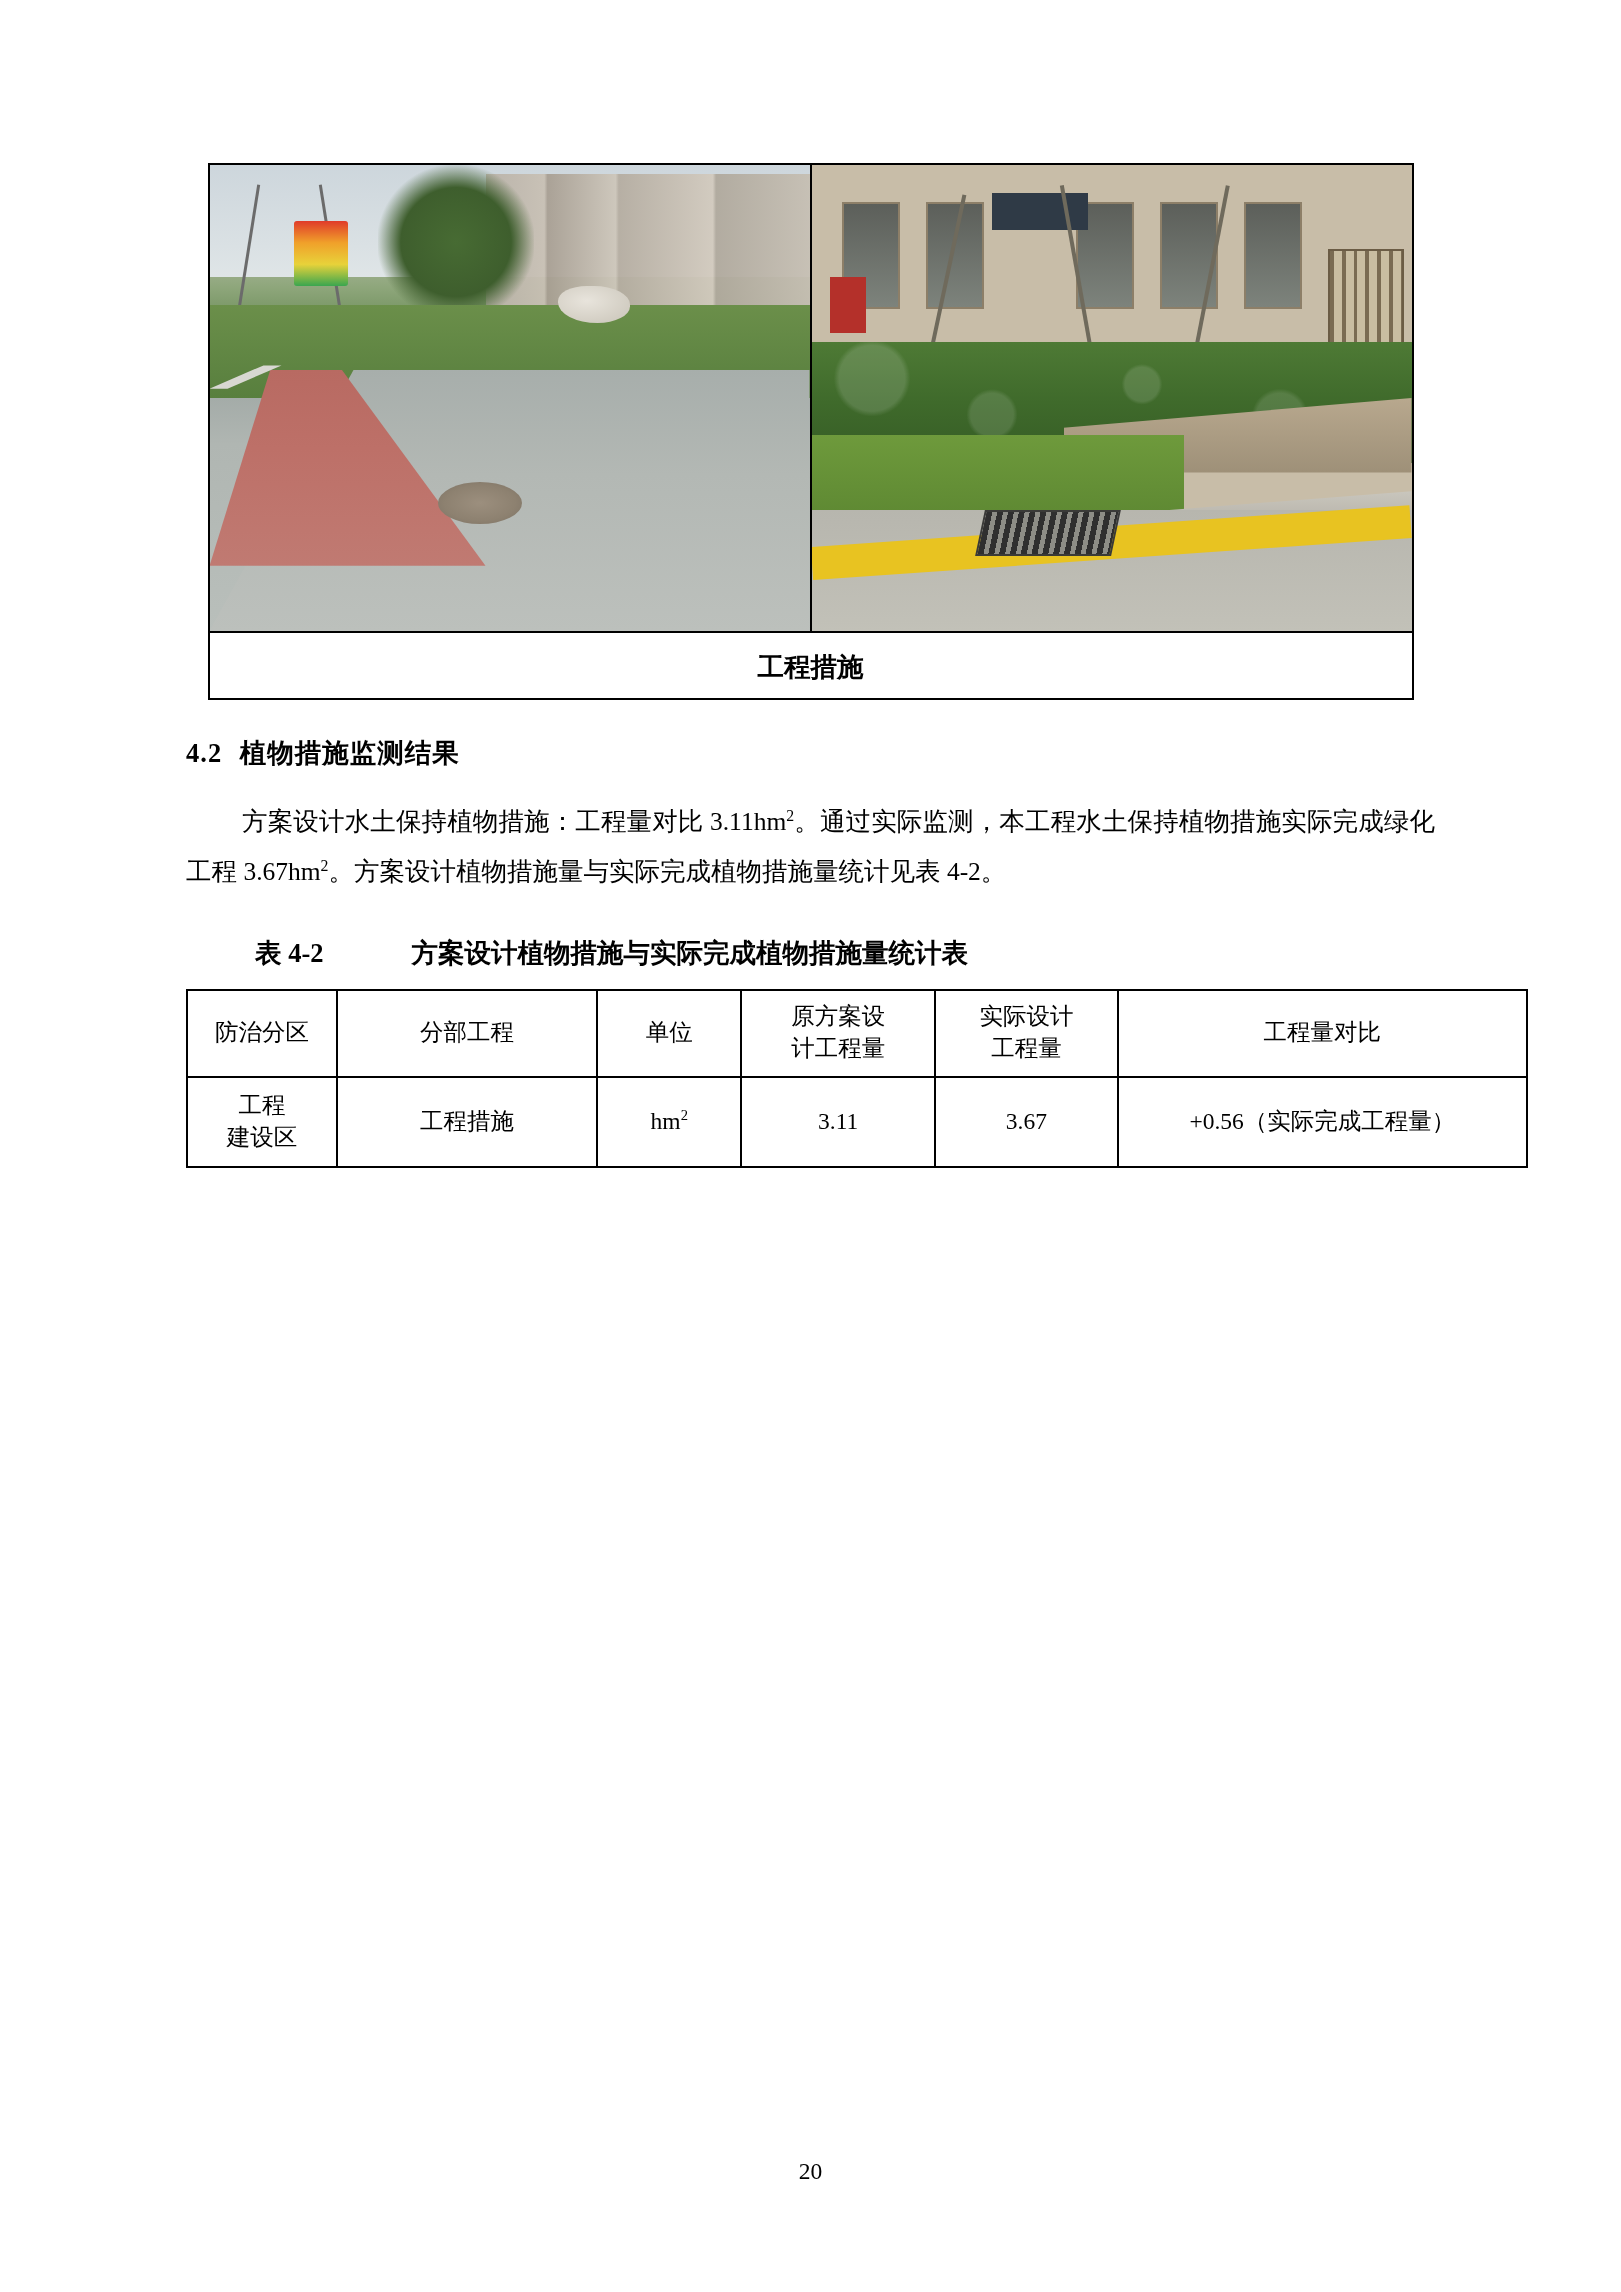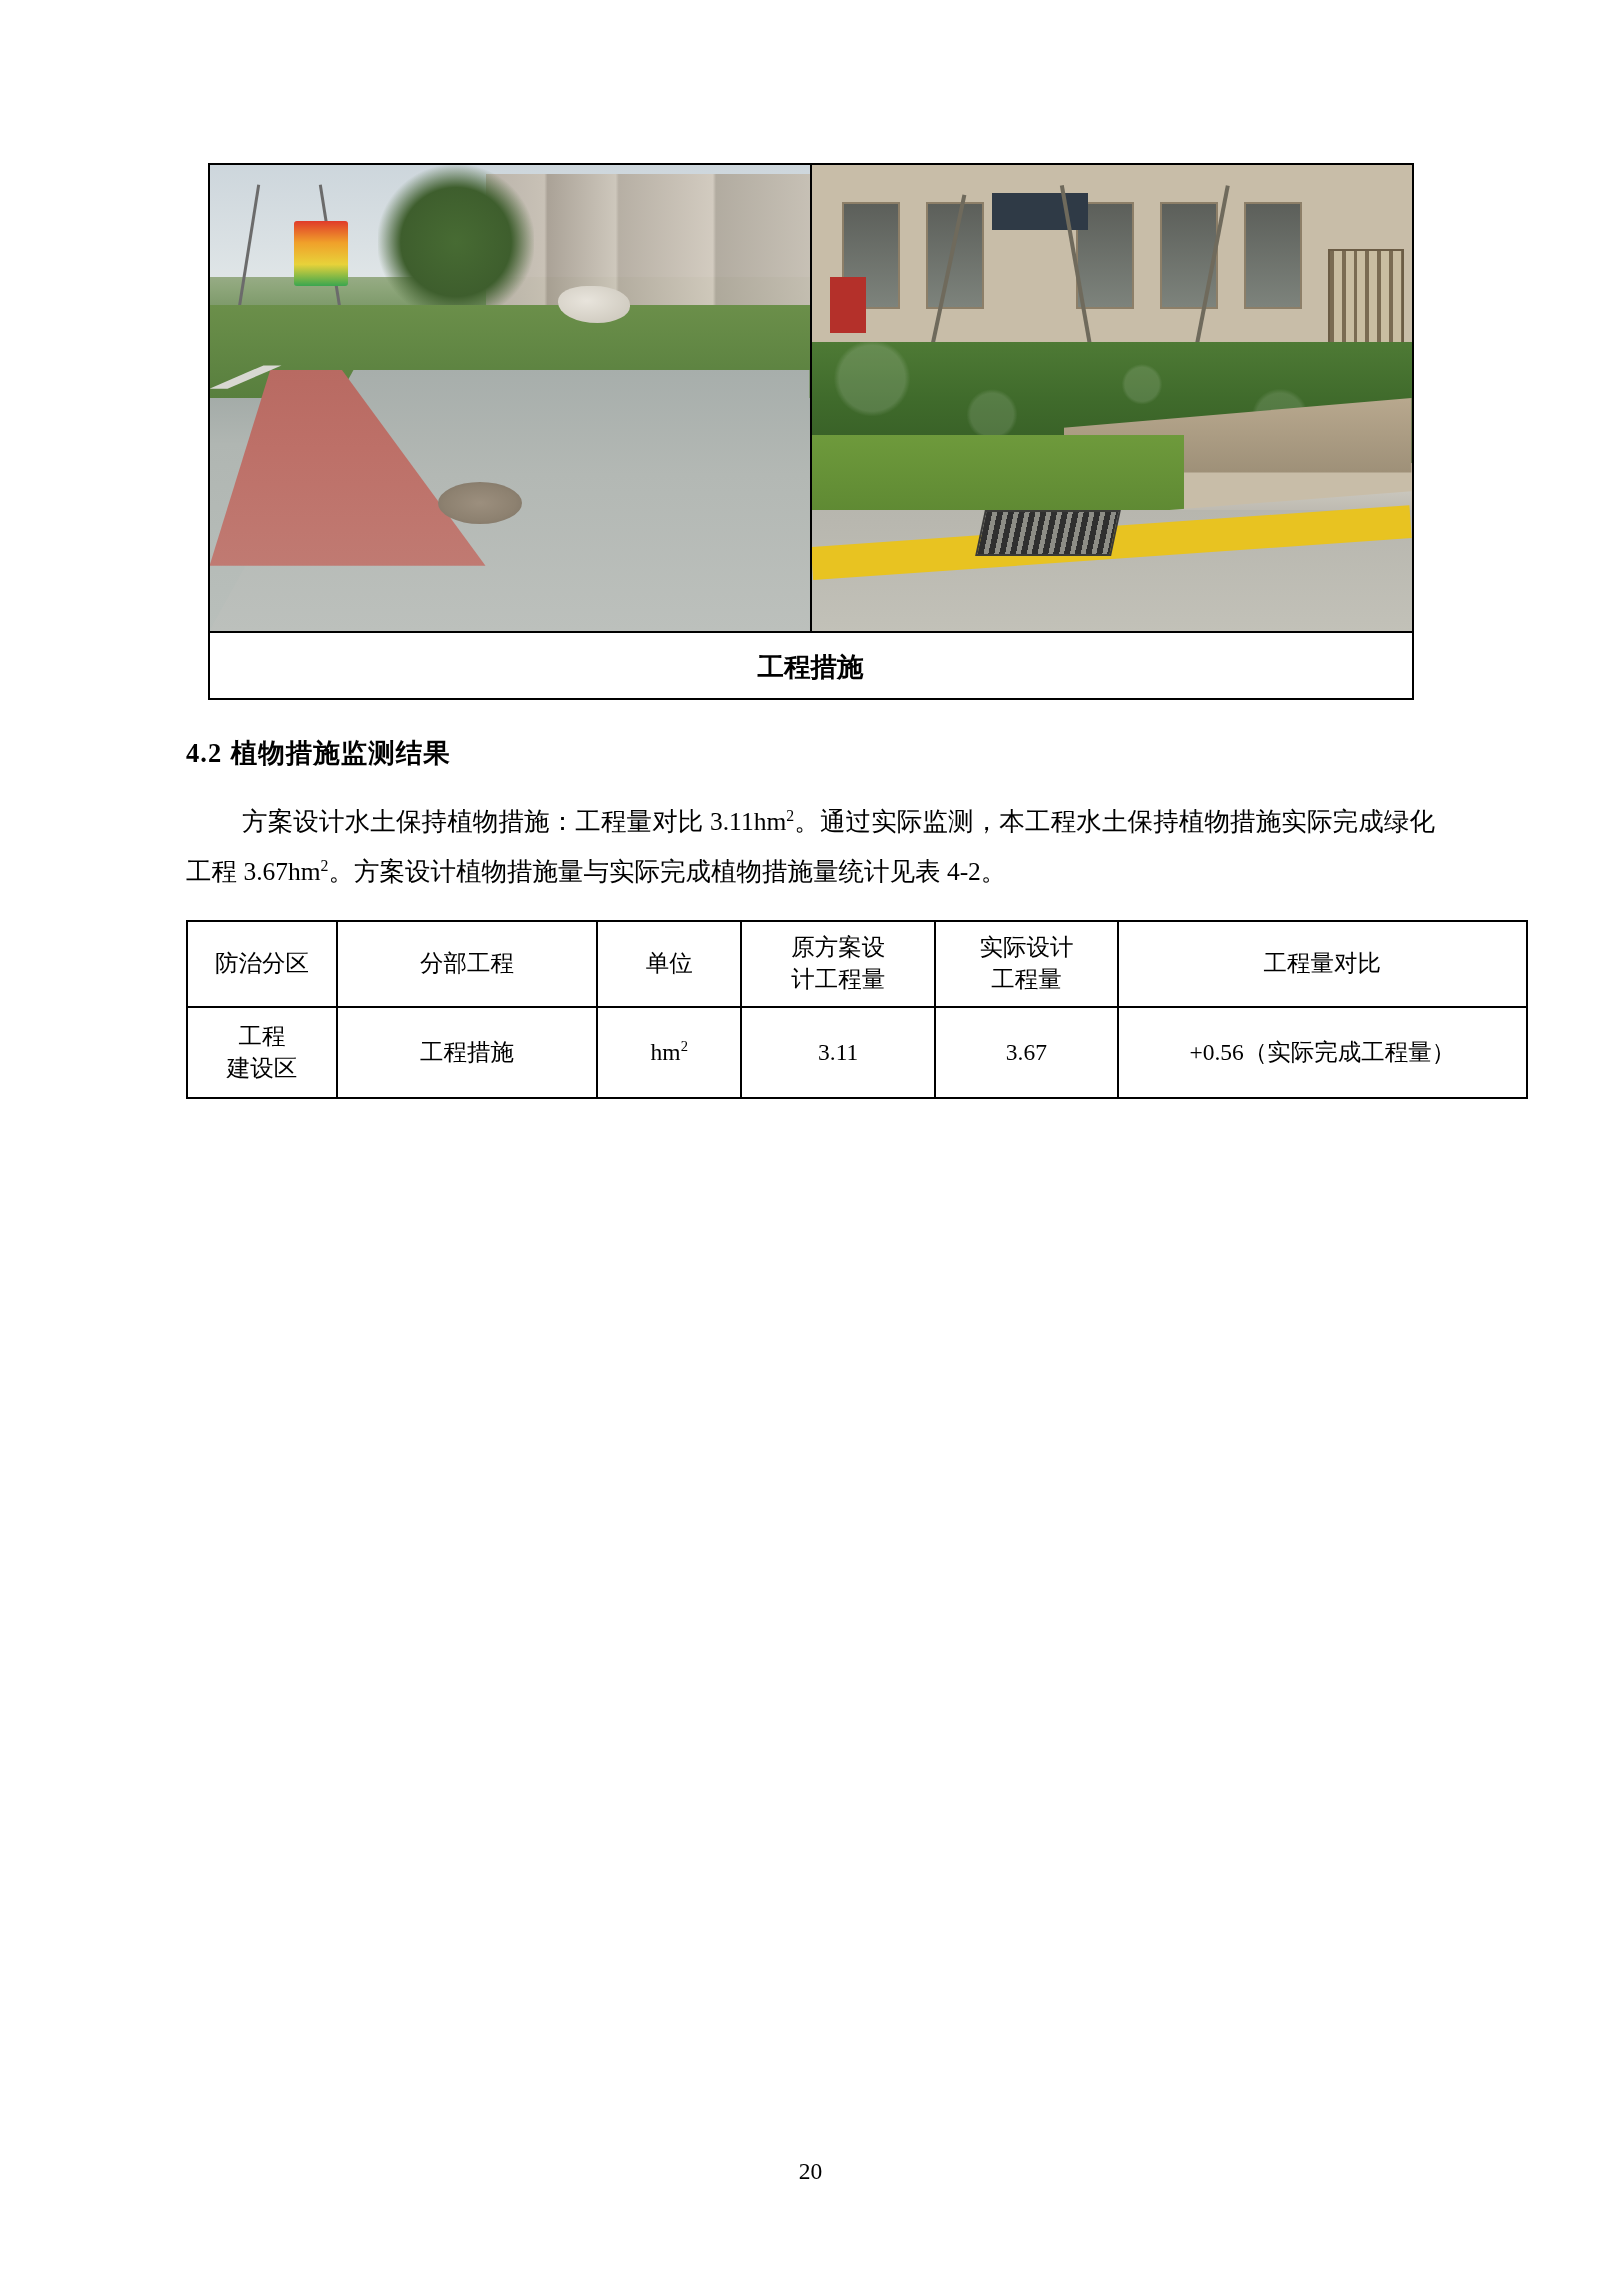--- a/index.html
+++ b/index.html
@@ -239,27 +239,30 @@
           <div class="yellow"></div>
           <div class="grate"></div>
         </div>
       </div>
     </div>
     <div class="figure-caption">工程措施</div>
   </div>
 
   <h2 class="section">
     <span>4.2</span>
-    <span style="margin-left:1px;">植物措施监测结果</span>
+    <span style="margin-left:10px;">植物措施监测结果</span>
   </h2>
 
   <p class="para indent">
     <span>方案设计水土保持植物措施：工程量对比 3.11hm</span><sup>2</sup><span>。通过实际监测，本工程水土保持植物措施实际完成绿化工程 3.67hm</span><sup>2</sup><span>。方案设计植物措施量与实际完成植物措施量统计见表 4-2。</span>
   </p>
 
+  <div class="table-title">
+    <span>表 4-2</span><span class="gap"></span><span>方案设计植物措施与实际完成植物措施量统计表</span>
+  </div>
 
   <table class="stat">
     <thead>
       <tr>
         <td class="c1">防治分区</td>
         <td class="c2">分部工程</td>
         <td class="c3">单位</td>
         <td class="c4">
           <div>原方案设</div>
           <div>计工程量</div>

